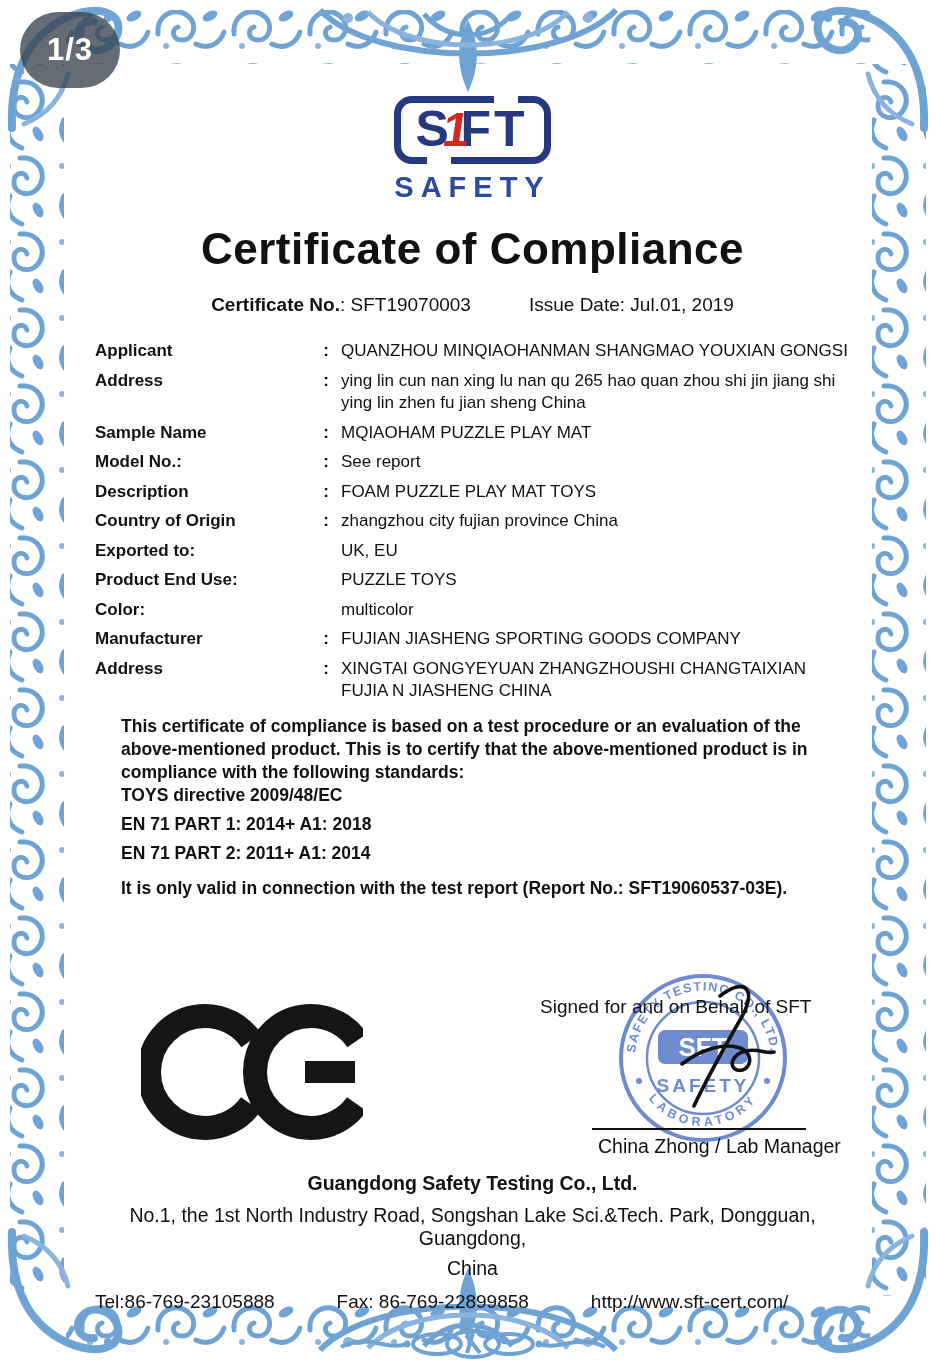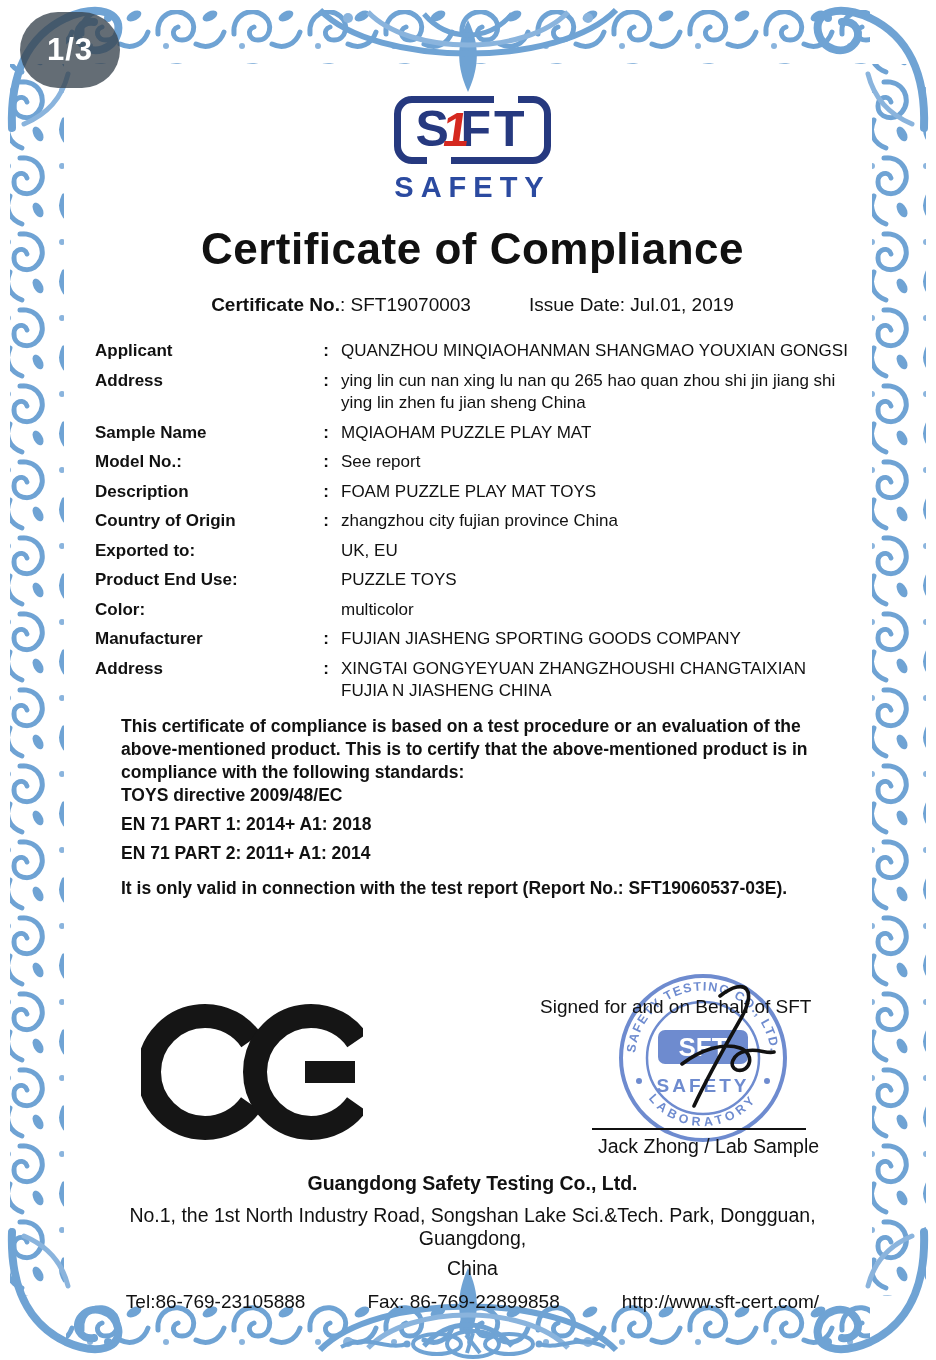--- a/index.html
+++ b/index.html
@@ -51,21 +51,21 @@
   .sign-block{margin-left:auto;margin-right:0;position:relative;width:310px;height:178px;}
   .signed-for{position:absolute;top:8px;left:0;width:100%;font-size:19px;z-index:4;white-space:nowrap;}
   .stamp-svg{position:absolute;top:-22px;left:48px;z-index:2;}
   .sig-line{position:absolute;top:140px;left:52px;width:214px;border-top:2px solid #111;z-index:4;}
   .sign-name{position:absolute;top:147px;left:58px;font-size:19.5px;z-index:4;white-space:nowrap;}
   
   .footer{margin-top:6px;text-align:center;position:relative;z-index:3;}
   .company{font-weight:bold;font-size:19.5px;}
   .addr{margin-top:9px;font-size:19.5px;}
   .addr2{margin-top:7px;font-size:19.5px;}
-  .tel-row{margin-top:11px;display:flex;justify-content:center;gap:62px;font-size:19px;}
+  .tel-row{margin-top:11px;display:flex;gap:62px;font-size:19px;}
   .divider-wrap{margin-top:10px;text-align:center;}
 </style>
 </head>
 <body>
 
 <svg class="border-layer" width="936" height="1360" viewBox="0 0 936 1360">
   <defs>
     <pattern id="ph" width="76" height="54" patternUnits="userSpaceOnUse">
       <g stroke="#6fa3d4" fill="none" stroke-width="5" stroke-linecap="round">
         <path d="M6,34 C4,14 24,6 36,16 C46,24 42,40 30,40 C21,40 18,30 26,27"></path>
@@ -220,21 +220,21 @@
           <circle cx="51" cy="115" r="3" fill="#5b7cc9"></circle>
           <circle cx="179" cy="115" r="3" fill="#5b7cc9"></circle>
           <rect x="70" y="64" width="90" height="34" rx="7" fill="#5b7cc9"></rect>
           <text x="115" y="90" text-anchor="middle" font-size="26" font-weight="bold" fill="#ffffff">SFT</text>
           <text x="115" y="126" text-anchor="middle" font-size="19" font-weight="bold" fill="#5b7cc9" letter-spacing="3">SAFETY</text>
         </g>
         <path d="M132,30 C158,10 170,24 152,54 C136,82 118,114 106,140 M94,98 C112,84 136,76 152,82 C168,88 162,107 149,104 C140,101 144,88 158,85 C170,82 178,88 186,86" stroke="#111" stroke-width="3.6" fill="none" stroke-linecap="round"></path>
       </svg>
 
       <div class="sig-line"></div>
-      <div class="sign-name">Jack Zhong / Lab Sample</div>
+      <div class="sign-name">China Zhong / Lab Manager</div>
     </div>
   </div>
 
   <div class="footer">
     <div class="company">Guangdong Safety Testing Co., Ltd.</div>
     <div class="addr">No.1, the 1st North Industry Road, Songshan Lake Sci.&amp;Tech. Park, Dongguan, Guangdong,</div>
     <div class="addr2">China</div>
     <div class="tel-row">
       <span>Tel:86-769-23105888</span>
       <span>Fax: 86-769-22899858</span>

